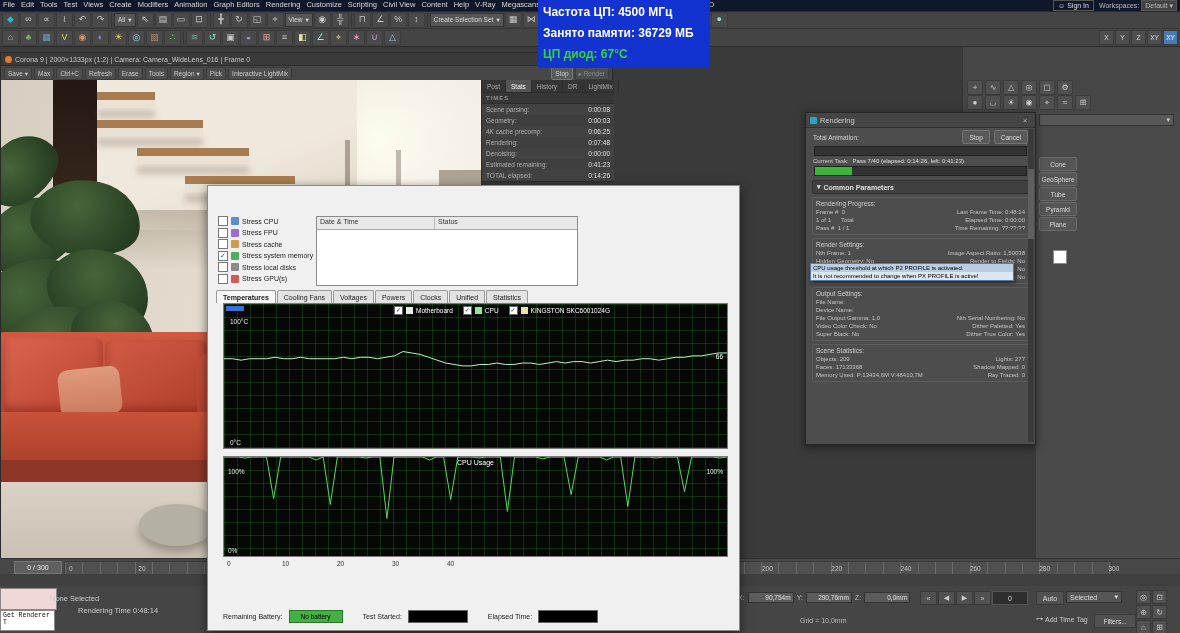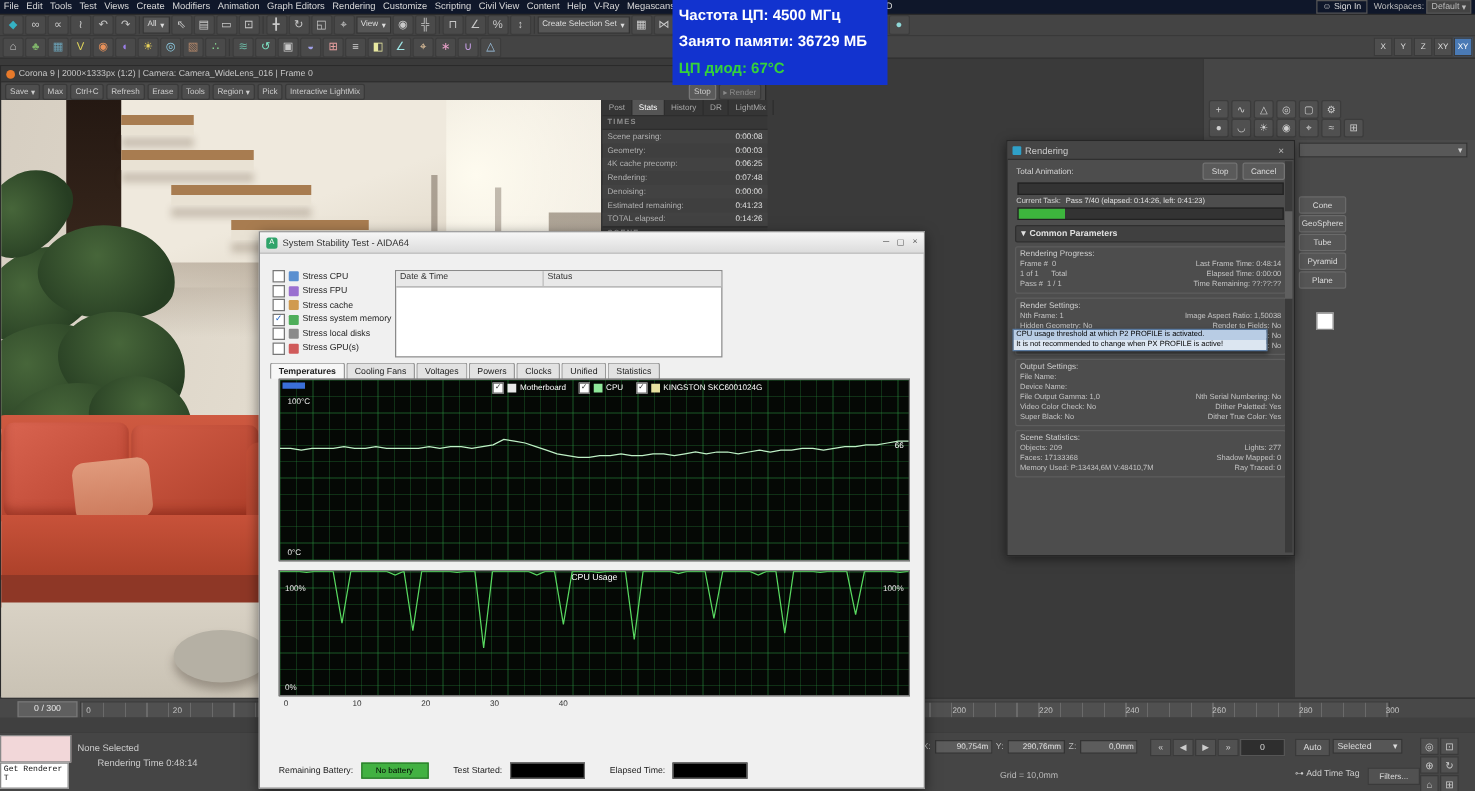--- a/index.html
+++ b/index.html
@@ -47,21 +47,21 @@
   #tl-slider{position:absolute;left:14px;top:2px;width:46px;height:11px;background:#5f5f5f;border:1px solid #777;
         color:#eee;font-size:7px;display:flex;align-items:center;justify-content:center;}
   #tl-ruler{position:absolute;left:64px;top:2px;width:1046px;height:12px;background:#505050;border:1px solid #3c3c3c;
         background-image:repeating-linear-gradient(to right,#6a6a6a 0 1px,transparent 1px 17.4px);}
   .tl-label{position:absolute;top:3px;font-size:6.5px;color:#c4c4c4;}
   #trackbar{position:absolute;left:0;top:574px;width:1180px;height:12px;background:#404040;border-bottom:1px solid #2f2f2f;z-index:3;}
   #statusbar{position:absolute;left:0;top:586px;width:1180px;height:47px;background:#454545;z-index:3;}
   #macro-pane{position:absolute;left:0;top:2px;width:55px;height:20px;background:#f2d7d9;border:1px solid #888;}
   #listener-pane{position:absolute;left:0;top:24px;width:55px;height:21px;background:#fff;border:1px solid #888;
         color:#111;font-family:"Liberation Mono",monospace;font-size:6.5px;padding:1px 2px;box-sizing:border-box;}
-  #status-line{position:absolute;left:62px;top:8px;font-size:7.5px;color:#ccc;}
+  #status-line{position:absolute;left:50px;top:8px;font-size:7.5px;color:#ccc;}
   #prompt-line{position:absolute;left:62px;top:20px;font-size:7.5px;color:#ccc;margin-left:16px;}
   #coords{position:absolute;left:738px;top:6px;display:flex;gap:3px;align-items:center;font-size:7px;color:#bbb;}
   .coord-box{width:46px;height:11px;background:#5c5c5c;border:1px solid #333;color:#e0e0e0;
         display:flex;align-items:center;justify-content:flex-end;padding:0 2px;box-sizing:border-box;font-size:6.5px;}
   #grid-label{position:absolute;left:800px;top:31px;font-size:7px;color:#bbb;}
   #playback{position:absolute;left:920px;top:5px;display:flex;gap:1px;}
   .pb-btn{width:15px;height:12px;background:#515151;border:1px solid #3a3a3a;color:#ccc;font-size:7px;
         display:flex;align-items:center;justify-content:center;}
   #frame-field{width:34px;height:12px;background:#2e2e2e;border:1px solid #555;color:#ddd;font-size:7px;
         display:flex;align-items:center;justify-content:center;}
@@ -563,29 +563,20 @@
     <div id="rd-tooltip">
       <div class="l1">CPU usage threshold at which P2 PROFILE is activated.</div>
       <div class="l2">It is not recommended to change when PX PROFILE is active!</div>
     </div>
     <div id="rd-scroll">
         <span id="rd-thumb"></span>
       </div>
   </div>
 
   <div id="aida">
-    <div id="aida-title">
-      <span id="aida-appicon">A</span>
-      <span>System Stability Test - AIDA64</span>
-      <span id="aida-controls">
-        <span>─</span>
-        <span>▢</span>
-        <span>×</span>
-      </span>
-    </div>
     <div id="aida-checks">
         <div class="aida-check" style="top: 30px;">
           <span class="cbx"></span>
           <span class="ck-icon" style="background: rgb(90, 143, 208);"></span>
           <span>Stress CPU</span>
         </div>
         <div class="aida-check" style="top: 41.5px;">
           <span class="cbx"></span>
           <span class="ck-icon" style="background: rgb(154, 111, 208);"></span>
           <span>Stress FPU</span>

